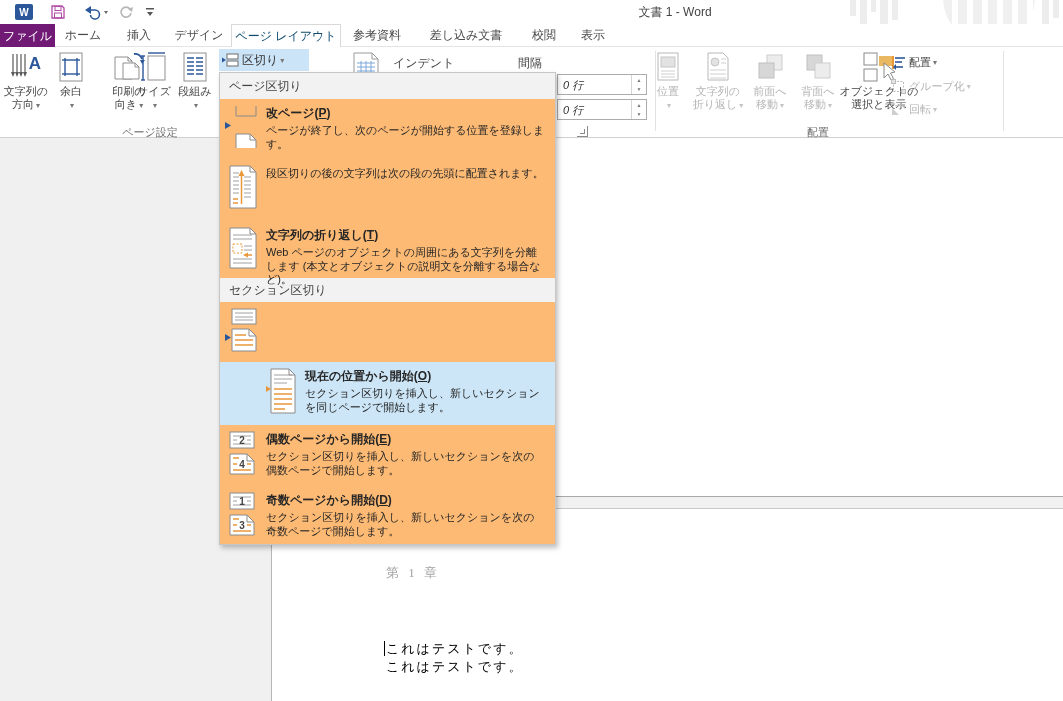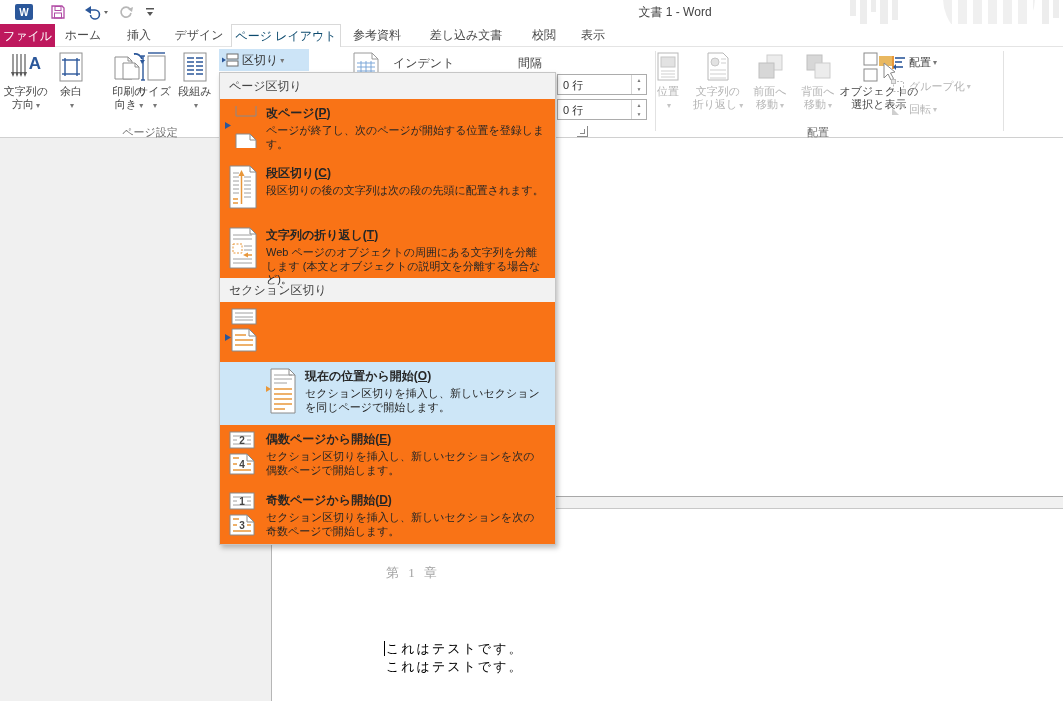--- a/index.html
+++ b/index.html
@@ -11,55 +11,55 @@
   .qatbtn { position:absolute; top:3px; width:20px; height:18px; display:flex; align-items:center; justify-content:center; }
   .apptitle { position:absolute; left:575px; top:4px; width:200px; text-align:center; font-size:12px; color:#444; white-space:nowrap; }
   .wm { position:absolute; right:0; top:0; width:215px; height:46px; overflow:hidden; }
   .wm .bar { position:absolute; top:0; background:#ededed; }
   .wm .circ { position:absolute; width:92px; height:92px; top:-48px; border-radius:50%;
               background:repeating-linear-gradient(90deg,#f0f0f0 0 9px,#ffffff 9px 15px); }
 
   
   .tabrow { position:absolute; left:0; top:24px; width:1063px; height:23px; display:flex; border-bottom:1px solid #e4e4e4; background:#fff; }
   .tab { height:23px; display:flex; align-items:center; justify-content:center; font-size:12px; color:#4a4a4a; cursor:default; }
-  .tab.filetab { background:#be185d; color:#fff; height:24px; margin-bottom:-1px; }
+  .tab.filetab { background:#701a75; color:#fff; height:24px; margin-bottom:-1px; }
   .tab.active { background:#fff; color:#0c4a6e; border:1px solid #d9d9d9; border-bottom:none; height:24px; margin-bottom:-1px; }
 
   
   .ribbon { position:absolute; left:0; top:47px; width:1063px; height:91px; background:#fff; border-bottom:1px solid #d0d0d0; }
   .bigbtn { position:absolute; top:2px; height:72px; display:flex; flex-direction:column; align-items:center; font-size:11px; color:#444; cursor:default; }
   .bigbtn .ic { height:36px; display:flex; align-items:center; justify-content:center; }
   .bigbtn .l { line-height:13px; text-align:center; white-space:nowrap; }
   .bigbtn.dis { color:#b4b4b4; }
   .arrow { font-size:8px; color:#777; margin-left:2px; }
   .dis .arrow { color:#c4c4c4; }
   .grouplabel { position:absolute; top:78px; font-size:11px; color:#6d6d6d; transform:translateX(-50%); white-space:nowrap; }
   .vsep { position:absolute; top:4px; height:80px; width:1px; background:#e2e2e2; }
   .breaksbtn { position:absolute; left:219px; top:2px; width:90px; height:22px; background:#cce4f7; display:flex; align-items:center; padding-left:3px; font-size:12px; color:#333; cursor:default; }
   .riblabel { position:absolute; font-size:12px; color:#444; white-space:nowrap; }
   .spinbox { position:absolute; width:90px; height:21px; border:1px solid #acacac; background:#fff; display:flex; }
-  .spinbox .val { flex:1; font-size:11px; color:#333; padding:3px 0 0 5px; white-space:nowrap; }
+  .spinbox .val { flex:1; font-size:11px; color:#333; padding:3px 0 0 5px; white-space:nowrap;font-style:italic; }
   .spincol { width:15px; border-left:1px solid #d5d5d5; display:flex; flex-direction:column; }
   .spincol span { flex:1; font-size:5px; color:#777; display:flex; align-items:center; justify-content:center; }
   .launcher { position:absolute; width:11px; height:11px; border-right:1px solid #8a8a8a; border-bottom:1px solid #8a8a8a; }
   .launcher:before { content:""; position:absolute; right:2px; bottom:2px; width:4px; height:4px; border-right:1px solid #8a8a8a; border-bottom:1px solid #8a8a8a; }
   .smallbtn { position:absolute; height:18px; display:flex; align-items:center; font-size:11px; color:#444; white-space:nowrap; cursor:default; }
   .smallbtn.dis { color:#b4b4b4; }
   .smallbtn .sic { width:16px; margin-right:3px; display:flex; align-items:center; justify-content:center; }
 
   
   .docarea { position:absolute; left:0; top:138px; width:1063px; height:563px; background:#f0f0f0;text-align:right; }
   .page { position:absolute; left:271px; width:792px; background:#fff; border-left:1px solid #b6b6b6; }
   .pageband { position:absolute; left:271px; width:792px; background:#f1f1f1; border-top:1px solid #a8a8a8; border-bottom:1px solid #c8c8c8; }
   .docheading { position:absolute; font-family:"Liberation Serif", serif; font-size:13px; letter-spacing:3px; color:#a3a3a3; white-space:nowrap; }
   .docbody { position:absolute; font-family:"Liberation Serif", serif; font-size:13px; line-height:18px; letter-spacing:2px; color:#000; white-space:nowrap; }
   .caret { position:absolute; width:1px; height:15px; background:#000; }
 
   
-  .menu { position:absolute; left:219px; top:72px; width:337px; height:473px; background:#f97316; border:1px solid #c6c6c6; box-shadow:2px 3px 5px rgba(0,0,0,.25); z-index:10; }
+  .menu { position:absolute; left:219px; top:72px; width:337px; height:473px; background:#fdba74; border:1px solid #c6c6c6; box-shadow:2px 3px 5px rgba(0,0,0,.25); z-index:10; }
   .msec { background:#f2f2f2; color:#444; font-size:12px; padding:5px 0 0 9px; cursor:default; }
   .mitem { display:flex; cursor:default;justify-content:space-between; }
   .mitem.hl { background:#cde6f7;padding-left:39px; }
   .mic { width:46px; flex:none; display:flex; justify-content:center; padding-top:5px; }
   .mtx { flex:1; padding:6px 10px 0 0; }
   .mtt { font-size:12px; font-weight:bold; color:#262626; }
   .akey { text-decoration:underline; }
   .mtd { font-size:11px; line-height:13.5px; color:#262626; margin-top:2px; }
 </style>
 </head>
@@ -424,21 +424,20 @@
             </g>
             <g stroke="#e8973a" stroke-width="1.5">
               <line x1="17.5" y1="12" x2="17.5" y2="40"></line>
               <line x1="9" y1="35" x2="14" y2="35"></line>
               <line x1="9" y1="39" x2="14" y2="39"></line>
             </g>
             <polygon points="17.5,6 14.5,12 20.5,12" fill="#e8973a"></polygon>
           </svg>
       </span>
       <span class="mtx">
-        <div class="mtt"><span>段区切り</span><span>(</span><span class="akey">C</span><span>)</span></div>
         <div class="mtd">段区切りの後の文字列は次の段の先頭に配置されます。</div>
       </span>
     </div>
 
     <div class="mitem" style="height:57px">
       <span class="mic">
         <svg width="38" height="46">
             <path d="M6 2 h20 l6 6 v34 h-26 z" fill="#fff" stroke="#8a8a8a"></path>
             <path d="M26 2 v6 h6" fill="none" stroke="#8a8a8a"></path>
             <g stroke="#a0a0a0">

